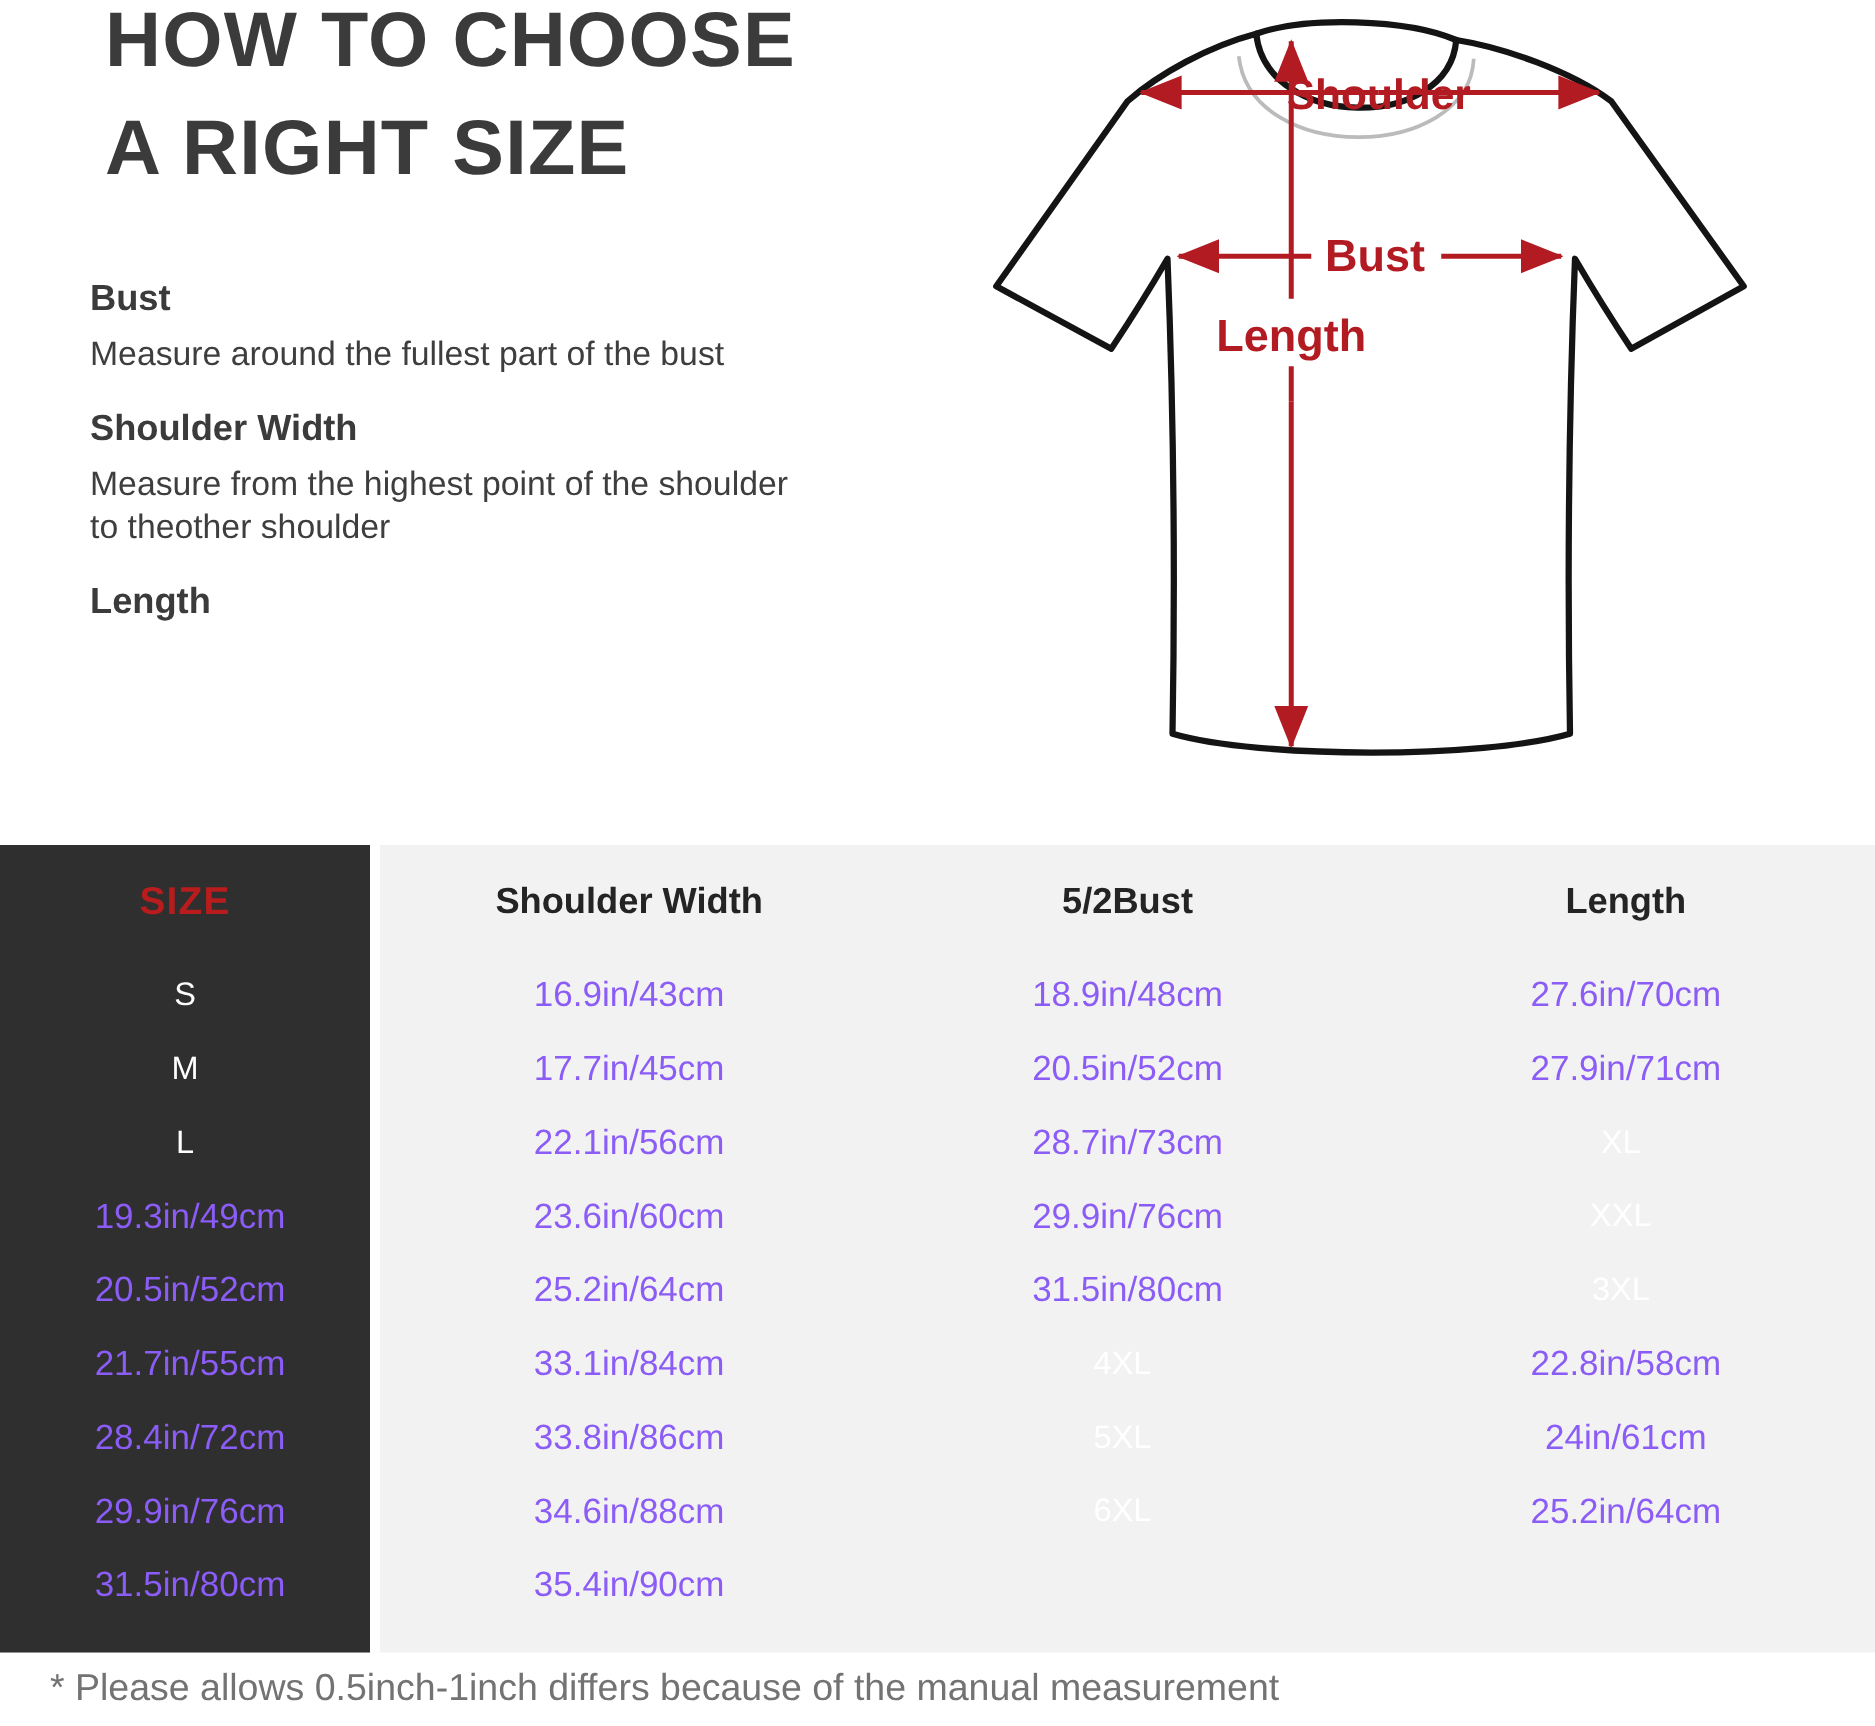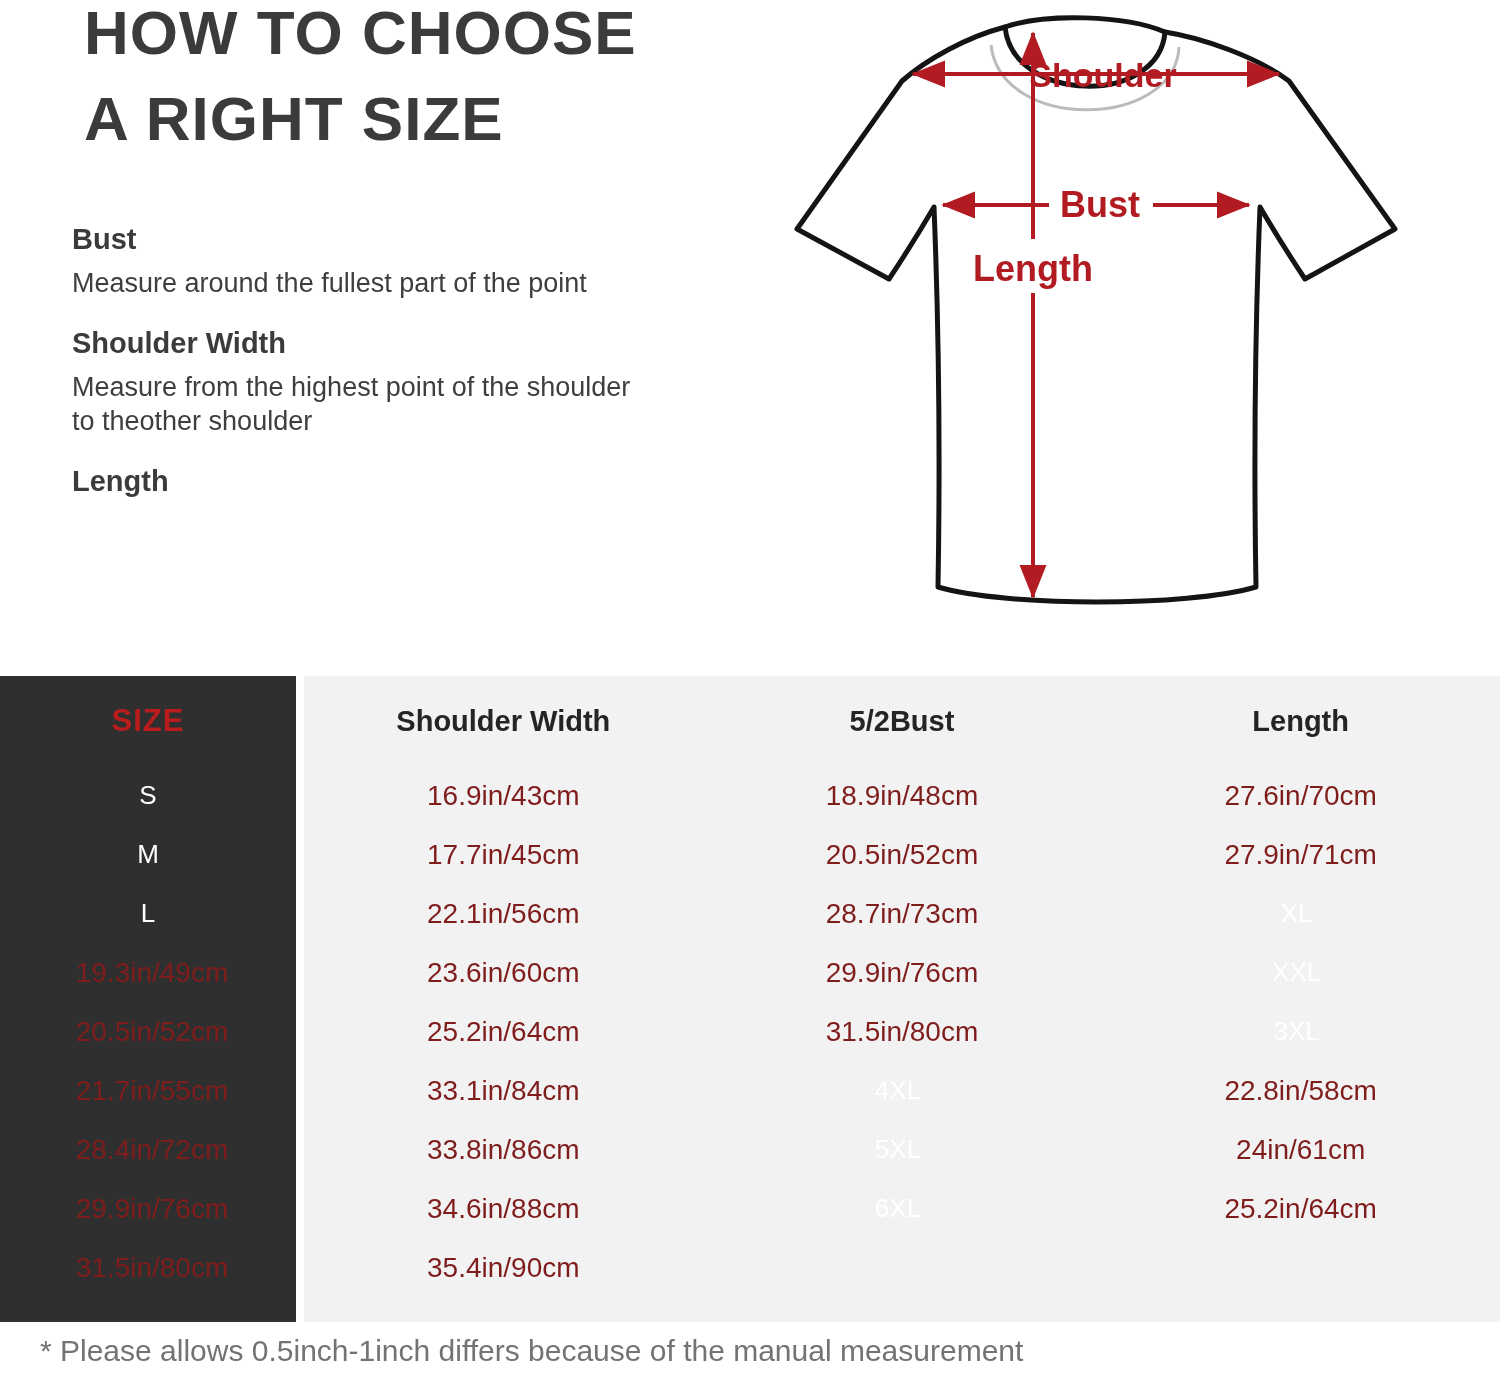--- a/index.html
+++ b/index.html
@@ -55,21 +55,21 @@
     content: ""; position: absolute; left: 0; top: 0; bottom: 0; width: 296px;
     background: #2f2f2f;
   }
   .size-table::after {
     content: ""; position: absolute; left: 296px; top: 0; bottom: 0; width: 8px;
     background: #ffffff;
   }
   .cell {
     position: relative; z-index: 1;
     display: flex; align-items: center; justify-content: center;
-    font-size: 28px; color: #7f1d1d;
+    font-size: 28px; color: #8b5cf6;
   }
   .cell.sizecol { color: #ffffff; font-size: 26px; padding-right: 8px; }
   .cell.head { font-weight: 700; font-size: 29px; color: #242424; }
   .cell.head.sizecol { font-size: 31px; color: #b91c1c; letter-spacing: 1px; }
 
   
   .footnote {
     position: absolute; left: 40px; top: 1334px; margin: 0;
     font-size: 30px; color: #737373;
   }
@@ -80,21 +80,21 @@
 <div class="stage">
 
   <header class="title">
     <div>HOW TO CHOOSE</div>
     <div>A RIGHT SIZE</div>
   </header>
 
   <section class="instructions">
     <div class="inst">
       <h2>Bust</h2>
-      <p>Measure around the fullest part of the point</p>
+      <p>Measure around the fullest part of the bust</p>
     </div>
     <div class="inst">
       <h2>Shoulder Width</h2>
       <p>Measure from the highest point of the shoulder to theother shoulder</p>
     </div>
     <div class="inst">
       <h2>Length</h2>
     </div>
   </section>
 

